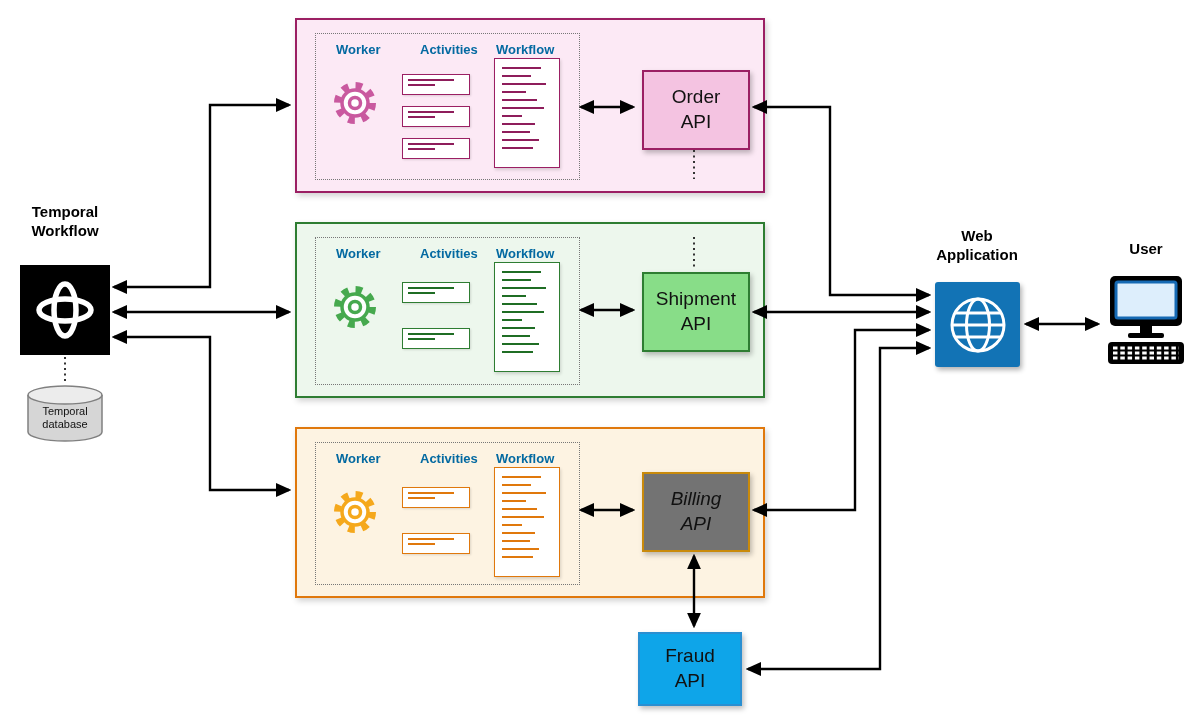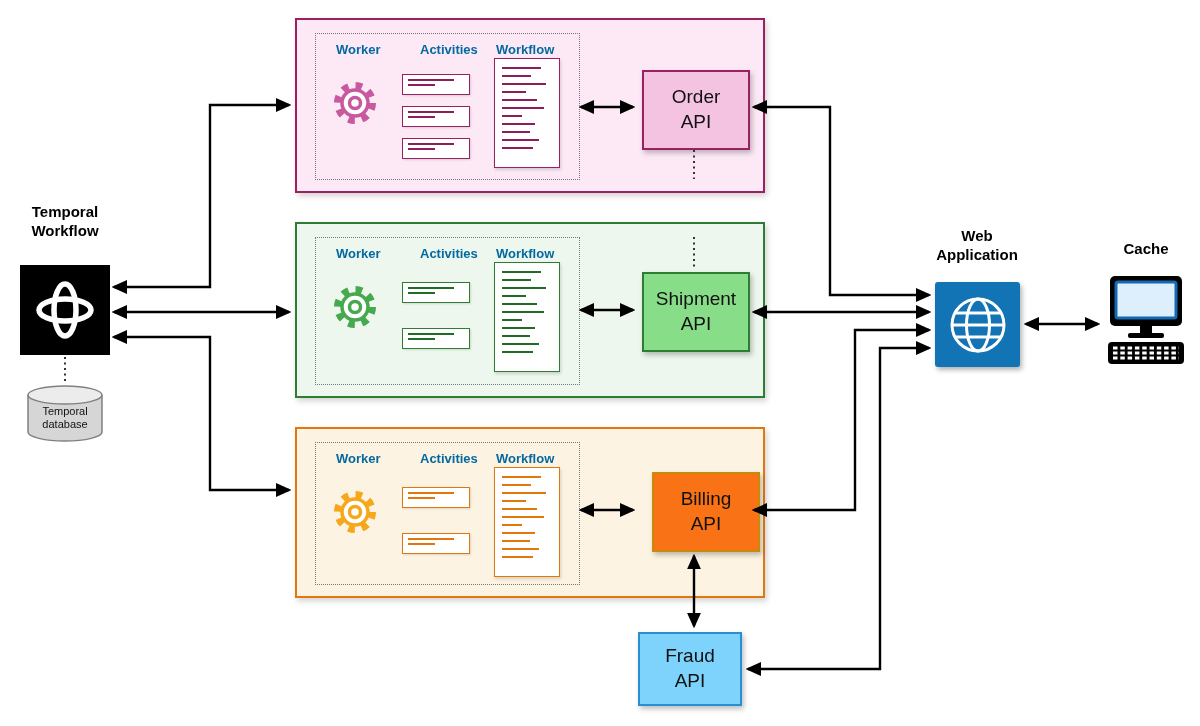--- a/index.html
+++ b/index.html
@@ -64,22 +64,22 @@
   .g-shipment .l, .g-shipment .wl { background:#1f6d24; }
   .g-billing  .card, .g-billing  .wfdoc { border-color:#e0780c; }
   .g-billing  .l, .g-billing  .wl { background:#e0780c; }
 
   
   .api-box { position:absolute; width:108px; height:80px; border:2px solid; background:#fff;
              display:flex; flex-direction:column; align-items:center; justify-content:center;
              font-size:19px; color:#111; line-height:1.3; box-shadow:2px 3px 5px rgba(0,0,0,.25); text-align:left; }
   .g-order    .api-box { left:345px; background:#f4c3e1; border-color:#9b1f63; }
   .g-shipment .api-box { left:345px; background:#88dd88; border-color:#2e7d32; }
-  .g-billing  .api-box { left:355px; background:#f97316; border-color:#c98a0b; }
-  .api-fraud  { background:#7dd3fc; border-color:#2a8fd1; }
+  .g-billing  .api-box { left:345px; background:#737373; border-color:#c98a0b;font-style:italic; }
+  .api-fraud  { background:#0ea5e9; border-color:#2a8fd1; }
 
   
   .webapp-box { position:absolute; left:935px; top:282px; width:85px; height:85px; background:#1273b5;
                 border-radius:3px; display:flex; align-items:center; justify-content:center;
                 box-shadow:2px 3px 5px rgba(0,0,0,.3); }
 
   .user-icon { position:absolute; left:1102px; top:274px; }
 </style>
 </head>
 <body>
@@ -253,21 +253,21 @@
     <svg width="62" height="62" viewBox="0 0 62 62">
       <circle cx="31" cy="31" r="26" fill="none" stroke="#fff" stroke-width="3"></circle>
       <ellipse cx="31" cy="31" rx="11.5" ry="26" fill="none" stroke="#fff" stroke-width="3"></ellipse>
       <line x1="5" y1="31" x2="57" y2="31" stroke="#fff" stroke-width="3"></line>
       <line x1="9" y1="19" x2="53" y2="19" stroke="#fff" stroke-width="3"></line>
       <line x1="9" y1="43" x2="53" y2="43" stroke="#fff" stroke-width="3"></line>
     </svg>
   </div>
 
   <div class="tlabel" style="left:1104px;top:240px;width:84px;">
-    <span>Cache</span>
+    <span>User</span>
   </div>
   <div class="user-icon">
     <svg width="88" height="92" viewBox="0 0 88 92">
       <rect x="8" y="2" width="72" height="50" rx="5" fill="#000"></rect>
       <rect x="14" y="8" width="60" height="36" rx="2" fill="#ddeefc" stroke="#1569b3" stroke-width="3"></rect>
       <rect x="38" y="52" width="12" height="7" fill="#000"></rect>
       <rect x="26" y="59" width="36" height="5" rx="2" fill="#000"></rect>
       <rect x="6" y="68" width="76" height="22" rx="4" fill="#000"></rect>
       <line x1="11" y1="74" x2="77" y2="74" stroke="#fff" stroke-width="3" stroke-dasharray="4.5 2.8"></line>
       <line x1="11" y1="79" x2="77" y2="79" stroke="#fff" stroke-width="3" stroke-dasharray="4.5 2.8"></line>

